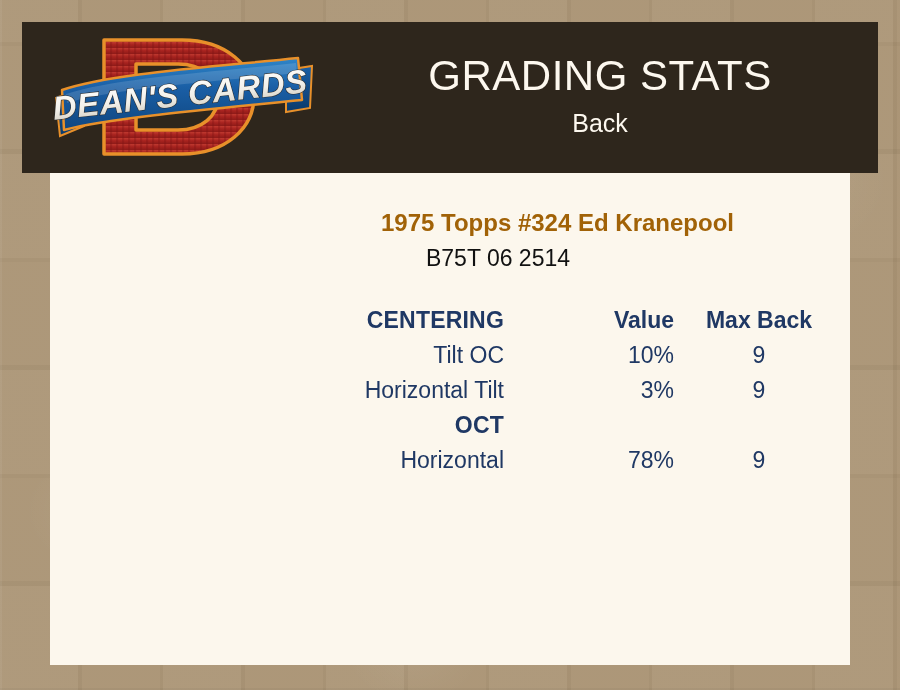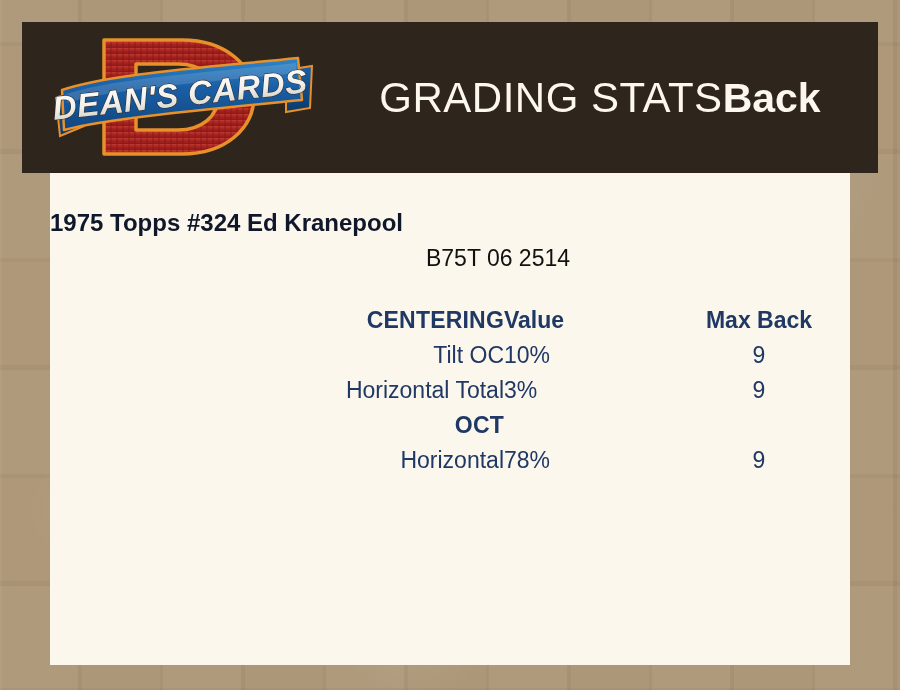--- a/index.html
+++ b/index.html
@@ -69,58 +69,58 @@
   #logo svg { display: block; }
 
   
   #header-titles {
     position: absolute;
     left: 300px;
     top: 0;
     width: 556px;
     height: 151px;
     display: flex;
-    flex-direction: row;
+    flex-direction: column;
     align-items: center;
     justify-content: center;
     color: #fdf8ef;
   }
   #header-title {
     font-size: 42px;
     line-height: 50px;
     font-weight: 400;
     letter-spacing: 0.5px;
     white-space: nowrap;
   }
   #header-subtitle {
-    font-size: 41px;
+    font-size: 25px;
     line-height: 44px;
-    font-weight: 700;
+    font-weight: 400;
     white-space: nowrap;
   }
 
   
   #content-panel {
     position: absolute;
     left: 50px;
     top: 173px;
     width: 800px;
     height: 492px;
     background: #fcf7ed;
   }
 
   #card-title {
     position: absolute;
     left: 0;
     top: 36px;
     width: 684px;
-    text-align: left;
+    text-align: right;
     font-size: 24px;
     font-weight: bold;
-    color: #0f172a;
+    color: #a16207;
     white-space: nowrap;
   }
   #card-serial {
     position: absolute;
     left: 0;
     top: 72px;
     width: 896px;
     text-align: center;
     font-size: 23px;
     font-weight: 400;
@@ -139,21 +139,21 @@
   }
   #stats-table td {
     padding: 0;
     height: 35px;
     vertical-align: middle;
     font-size: 23px;
     line-height: 35px;
     white-space: nowrap;
   }
   #stats-table td.col-label { width: 350px; text-align: right; }
-  #stats-table td.col-value { width: 170px; text-align: left; }
+  #stats-table td.col-value { width: 170px; text-align: right; }
   #stats-table td.col-grade { width: 170px; text-align: center; }
 
   .row-section td.col-label {
     font-weight: bold;
     font-size: 22px;
     letter-spacing: 0.2px;
   }
   .row-section td.col-value,
   .row-section td.col-grade {
     font-weight: bold;
@@ -245,21 +245,21 @@
 
 
         <tr class="row-item">
           <td class="col-label">Tilt OC</td>
           <td class="col-value">10%</td>
           <td class="col-grade">9</td>
         </tr>
 
 
         <tr class="row-item">
-          <td class="col-label">Horizontal Total</td>
+          <td class="col-label">Horizontal Tilt</td>
           <td class="col-value">3%</td>
           <td class="col-grade">9</td>
         </tr>
 
         <tr class="row-section">
           <td class="col-label">OCT</td>
           <td class="col-value"></td>
           <td class="col-grade"></td>
         </tr>
 

